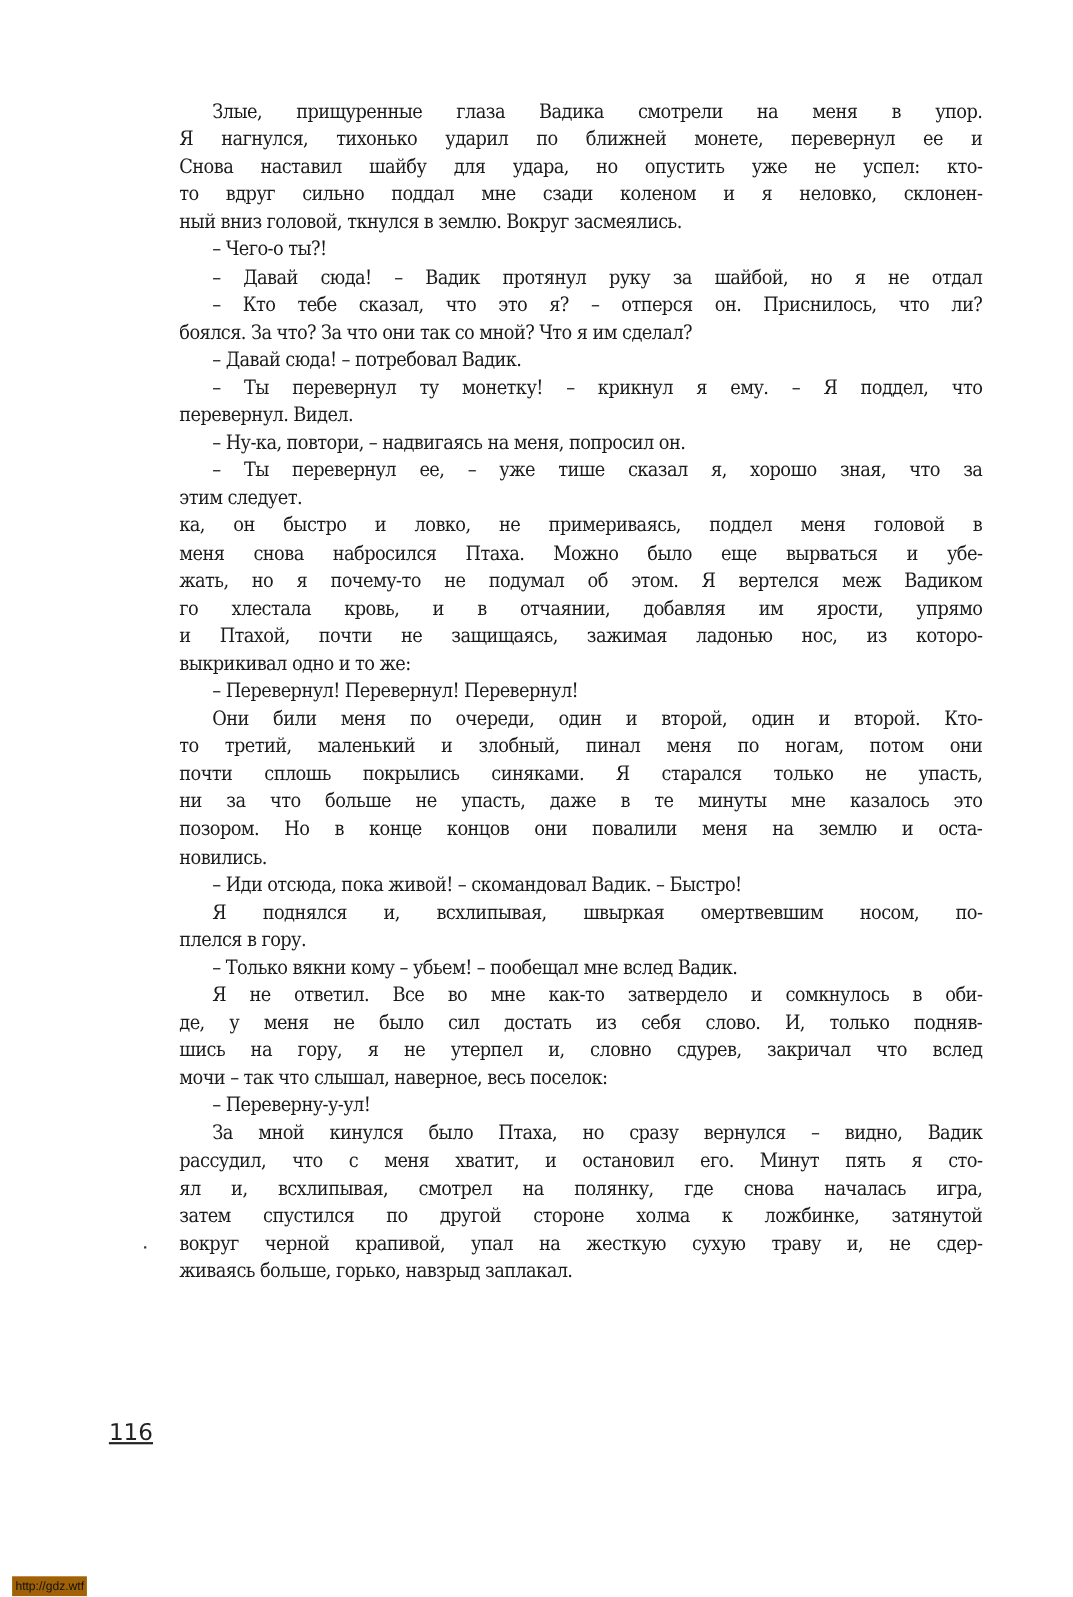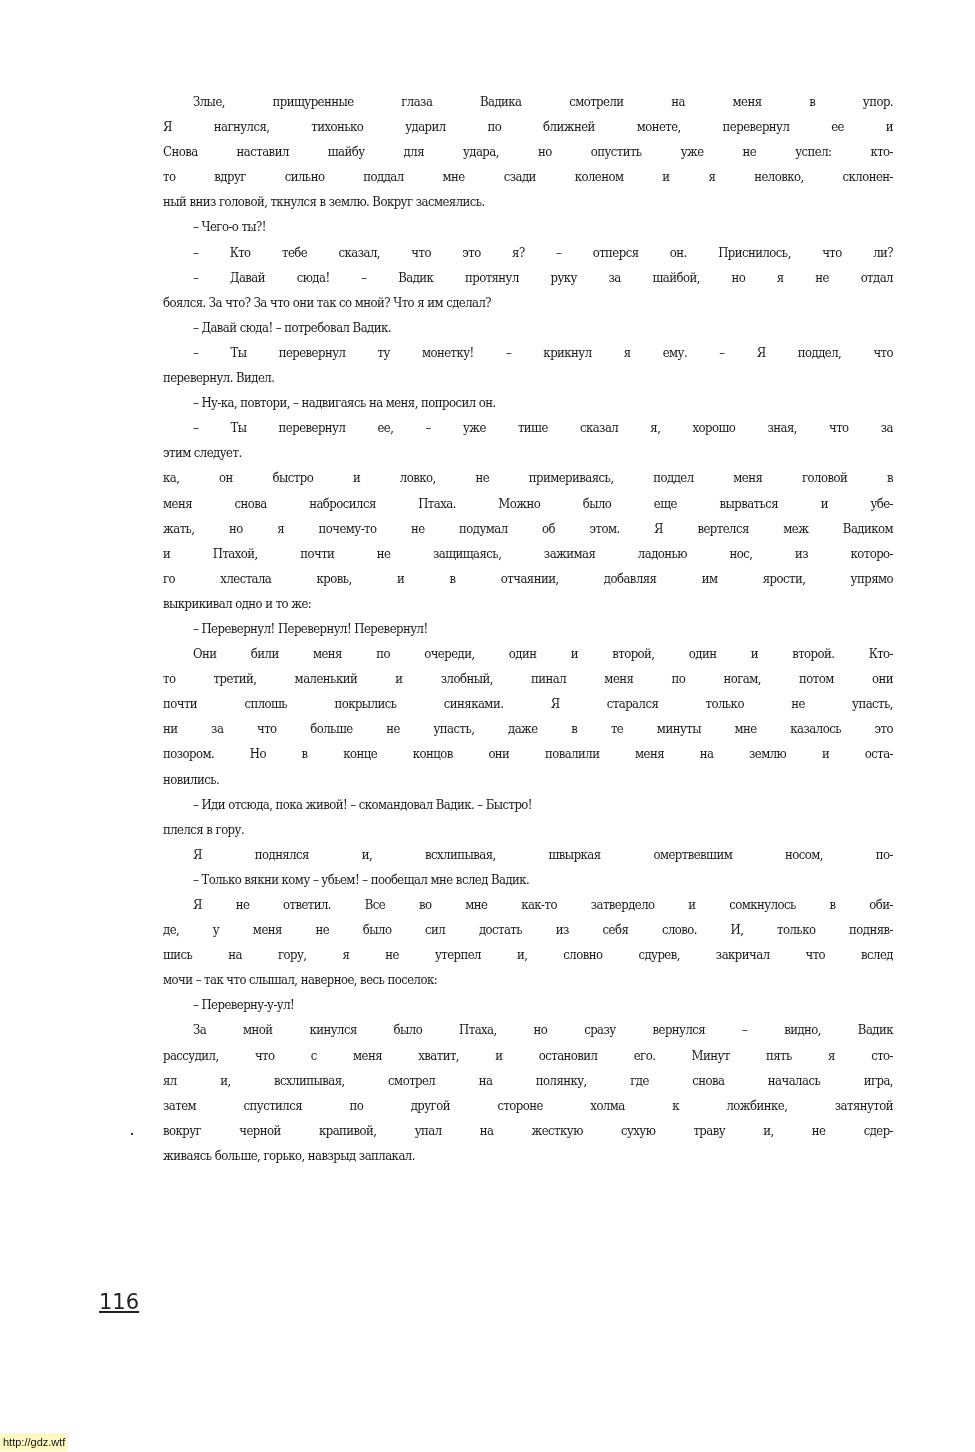--- a/index.html
+++ b/index.html
@@ -2,71 +2,71 @@
 <html><head>
   <meta charset="utf-8">
   <style>
     html, body { margin: 0; padding: 0; }
     body {
       width: 975px; height: 1452px; background: #ffffff; position: relative; overflow: hidden;
       font-family: "DejaVu Serif", "Liberation Serif", serif; color: #1a1a1a;
     }
     .page-text {
       position: absolute; left: 163px; top: 89px; width: 730px;
-      font-size: 13px; line-height: 25.1px; letter-spacing: -0.55px;
+      font-size: 18px; line-height: 25.1px; letter-spacing: -0.55px;
       font-stretch: condensed;
     }
     .line { display: block; white-space: nowrap; height: 25.1px; text-align: justify; text-align-last: justify; }
     .line.last { text-align-last: left; }
     .line.indent { padding-left: 30px; }
     .page-number {
       position: absolute; left: 99px; top: 1290px;
       font-family: "DejaVu Sans", "Liberation Sans", sans-serif; font-size: 21px; color: #222; text-decoration: underline;
     }
     .stray-mark { position: absolute; left: 131px; top: 1133px; width: 2px; height: 2px; background: #333; }
     .watermark {
-      position: absolute; left: 0; top: 1433px; height: 18px; padding: 0 3px;
-      background: #fef9c3; font-family: "Liberation Sans", sans-serif; font-size: 11px; line-height: 18px; color: #111;
+      position: absolute; left: 11px; top: 1433px; height: 18px; padding: 0 3px;
+      background: #a16207; font-family: "Liberation Sans", sans-serif; font-size: 11px; line-height: 18px; color: #111;
     }
   </style>
 </head>
 <body>
 
 <div class="page-text" id="page-text">
     <span class="line indent">Злые, прищуренные глаза Вадика смотрели на меня в упор.</span>
     <span class="line">Я нагнулся, тихонько ударил по ближней монете, перевернул ее и</span>
     <span class="line">Снова наставил шайбу для удара, но опустить уже не успел: кто-</span>
     <span class="line">то вдруг сильно поддал мне сзади коленом и я неловко, склонен-</span>
     <span class="line last">ный вниз головой, ткнулся в землю. Вокруг засмеялись.</span>
     <span class="line indent last">– Чего-о ты?!</span>
+    <span class="line indent">– Давай сюда! – Вадик протянул руку за шайбой, но я не отдал</span>
     <span class="line indent">– Кто тебе сказал, что это я? – отперся он. Приснилось, что ли?</span>
-    <span class="line indent">– Давай сюда! – Вадик протянул руку за шайбой, но я не отдал</span>
     <span class="line last">боялся. За что? За что они так со мной? Что я им сделал?</span>
     <span class="line indent last">– Давай сюда! – потребовал Вадик.</span>
     <span class="line indent">– Ты перевернул ту монетку! – крикнул я ему. – Я поддел, что</span>
     <span class="line last">перевернул. Видел.</span>
     <span class="line indent last">– Ну-ка, повтори, – надвигаясь на меня, попросил он.</span>
     <span class="line indent">– Ты перевернул ее, – уже тише сказал я, хорошо зная, что за</span>
     <span class="line last">этим следует.</span>
     <span class="line">ка, он быстро и ловко, не примериваясь, поддел меня головой в</span>
     <span class="line">меня снова набросился Птаха. Можно было еще вырваться и убе-</span>
     <span class="line">жать, но я почему-то не подумал об этом. Я вертелся меж Вадиком</span>
+    <span class="line">го  хлестала кровь, и в отчаянии, добавляя им ярости, упрямо</span>
     <span class="line">и Птахой, почти не защищаясь, зажимая ладонью нос, из которо-</span>
-    <span class="line">го  хлестала кровь, и в отчаянии, добавляя им ярости, упрямо</span>
     <span class="line last">выкрикивал одно и то же:</span>
     <span class="line indent last">– Перевернул! Перевернул! Перевернул!</span>
     <span class="line indent">Они били меня по очереди, один и второй, один и второй.  Кто-</span>
     <span class="line">то третий, маленький и злобный, пинал меня по ногам, потом они</span>
     <span class="line">почти сплошь покрылись синяками. Я старался только не упасть,</span>
     <span class="line">ни за что больше  не упасть, даже в те минуты мне казалось это</span>
     <span class="line">позором. Но в конце концов они повалили меня на землю и оста-</span>
     <span class="line last">новились.</span>
     <span class="line indent last">– Иди отсюда, пока живой! – скомандовал Вадик. – Быстро!</span>
+    <span class="line indent">Я поднялся и, всхлипывая, швыркая омертвевшим носом, по-</span>
     <span class="line last">плелся в гору.</span>
-    <span class="line indent">Я поднялся и, всхлипывая, швыркая омертвевшим носом, по-</span>
     <span class="line indent last">– Только вякни кому – убьем! – пообещал мне вслед Вадик.</span>
     <span class="line indent">Я не ответил. Все во мне как-то затвердело и сомкнулось в оби-</span>
     <span class="line">де, у меня не было сил достать из себя слово. И, только подняв-</span>
     <span class="line">шись на гору, я не утерпел и, словно сдурев, закричал что вслед</span>
     <span class="line last">мочи –  так что слышал, наверное, весь поселок:</span>
     <span class="line indent last">– Переверну-у-ул!</span>
     <span class="line indent">За мной кинулся было Птаха, но сразу вернулся – видно, Вадик</span>
     <span class="line">рассудил, что с меня хватит, и остановил его. Минут пять  я сто-</span>
     <span class="line">ял и, всхлипывая, смотрел на полянку, где снова началась игра,</span>
     <span class="line">затем спустился по другой  стороне холма к ложбинке, затянутой</span>

